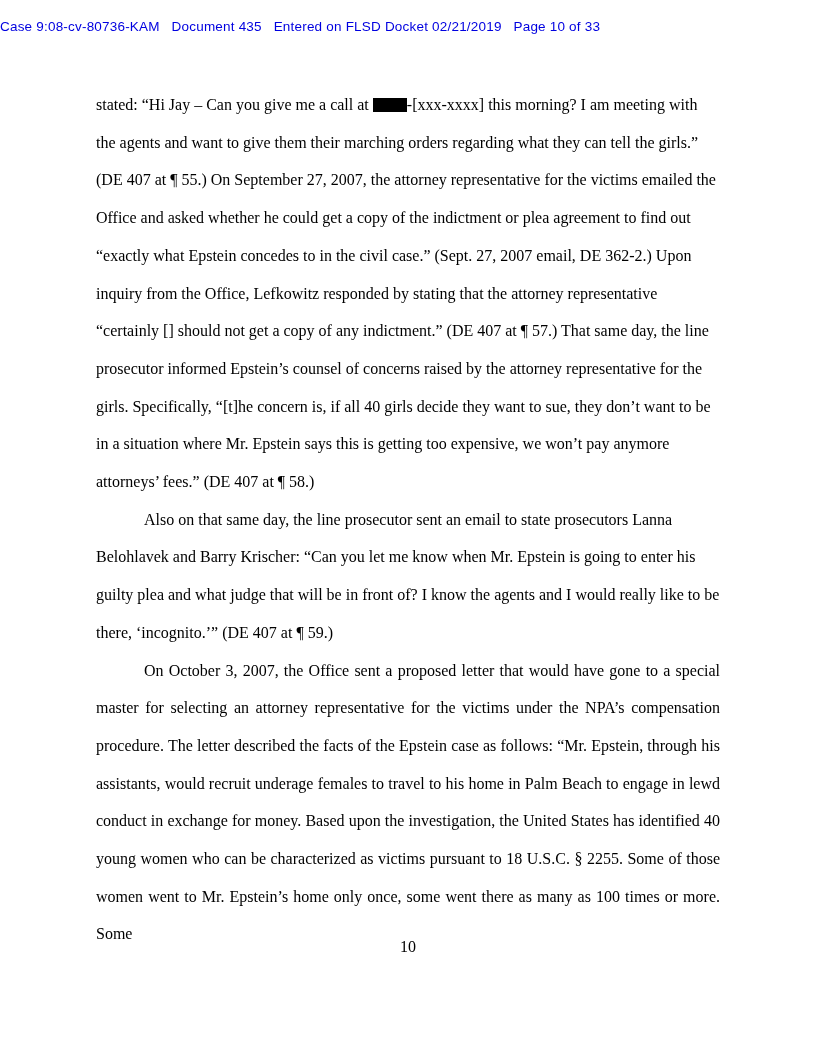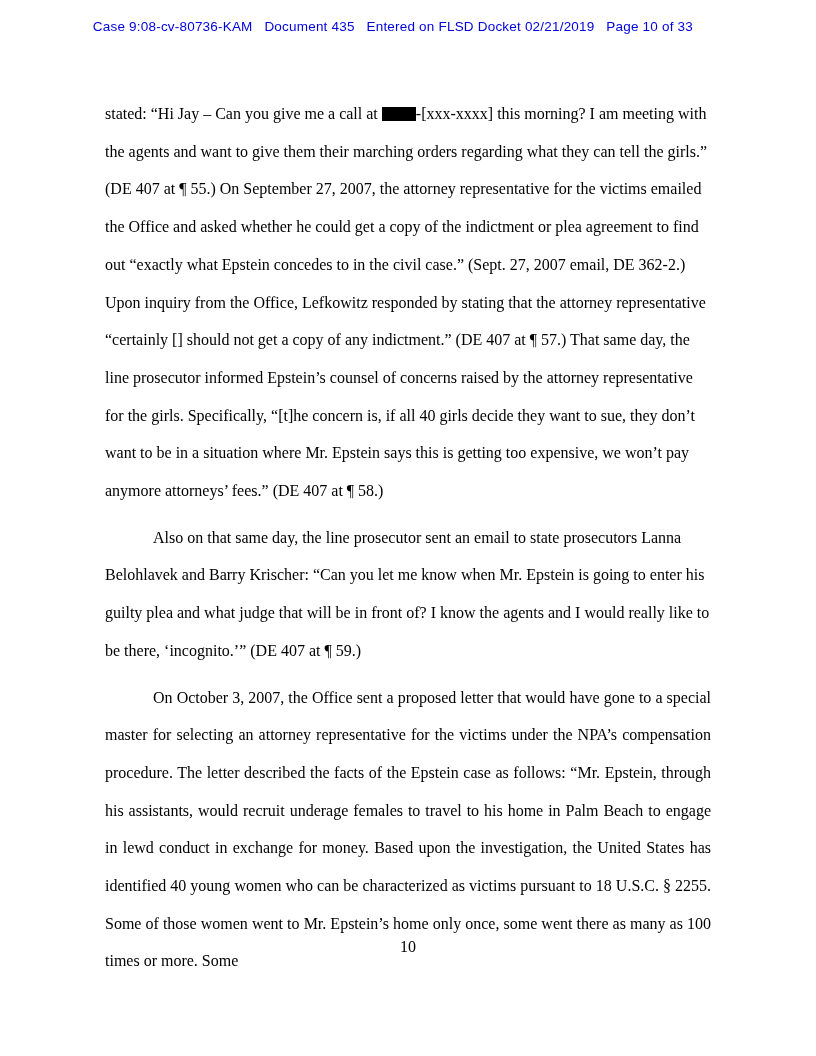--- a/index.html
+++ b/index.html
@@ -15,38 +15,38 @@
     background: #ffffff;
     overflow: hidden;
     font-family: "Liberation Serif", serif;
     color: #000000;
   }
   .case-header {
     position: absolute;
     top: 19px;
     left: 0;
     width: 693px;
-    text-align: right;
+    text-align: left;
     font-family: "Liberation Sans", sans-serif;
     font-size: 13.5px;
     color: #0000e0;
     white-space: pre;
     letter-spacing: 0.2px;
   }
   .content {
     position: absolute;
     top: 86px;
     left: 96px;
     width: 624px;
     font-size: 16px;
     line-height: 37.7px;
     text-align: left;
   }
   .content p {
-    margin: 9px;
+    margin: 0;
     padding: 0;
   }
   p.indented {
     text-indent: 48px;
     font-family: Liberation Serif, serif;
   }
   p.justified {
     text-align: justify;
   }
   .redaction-box {

